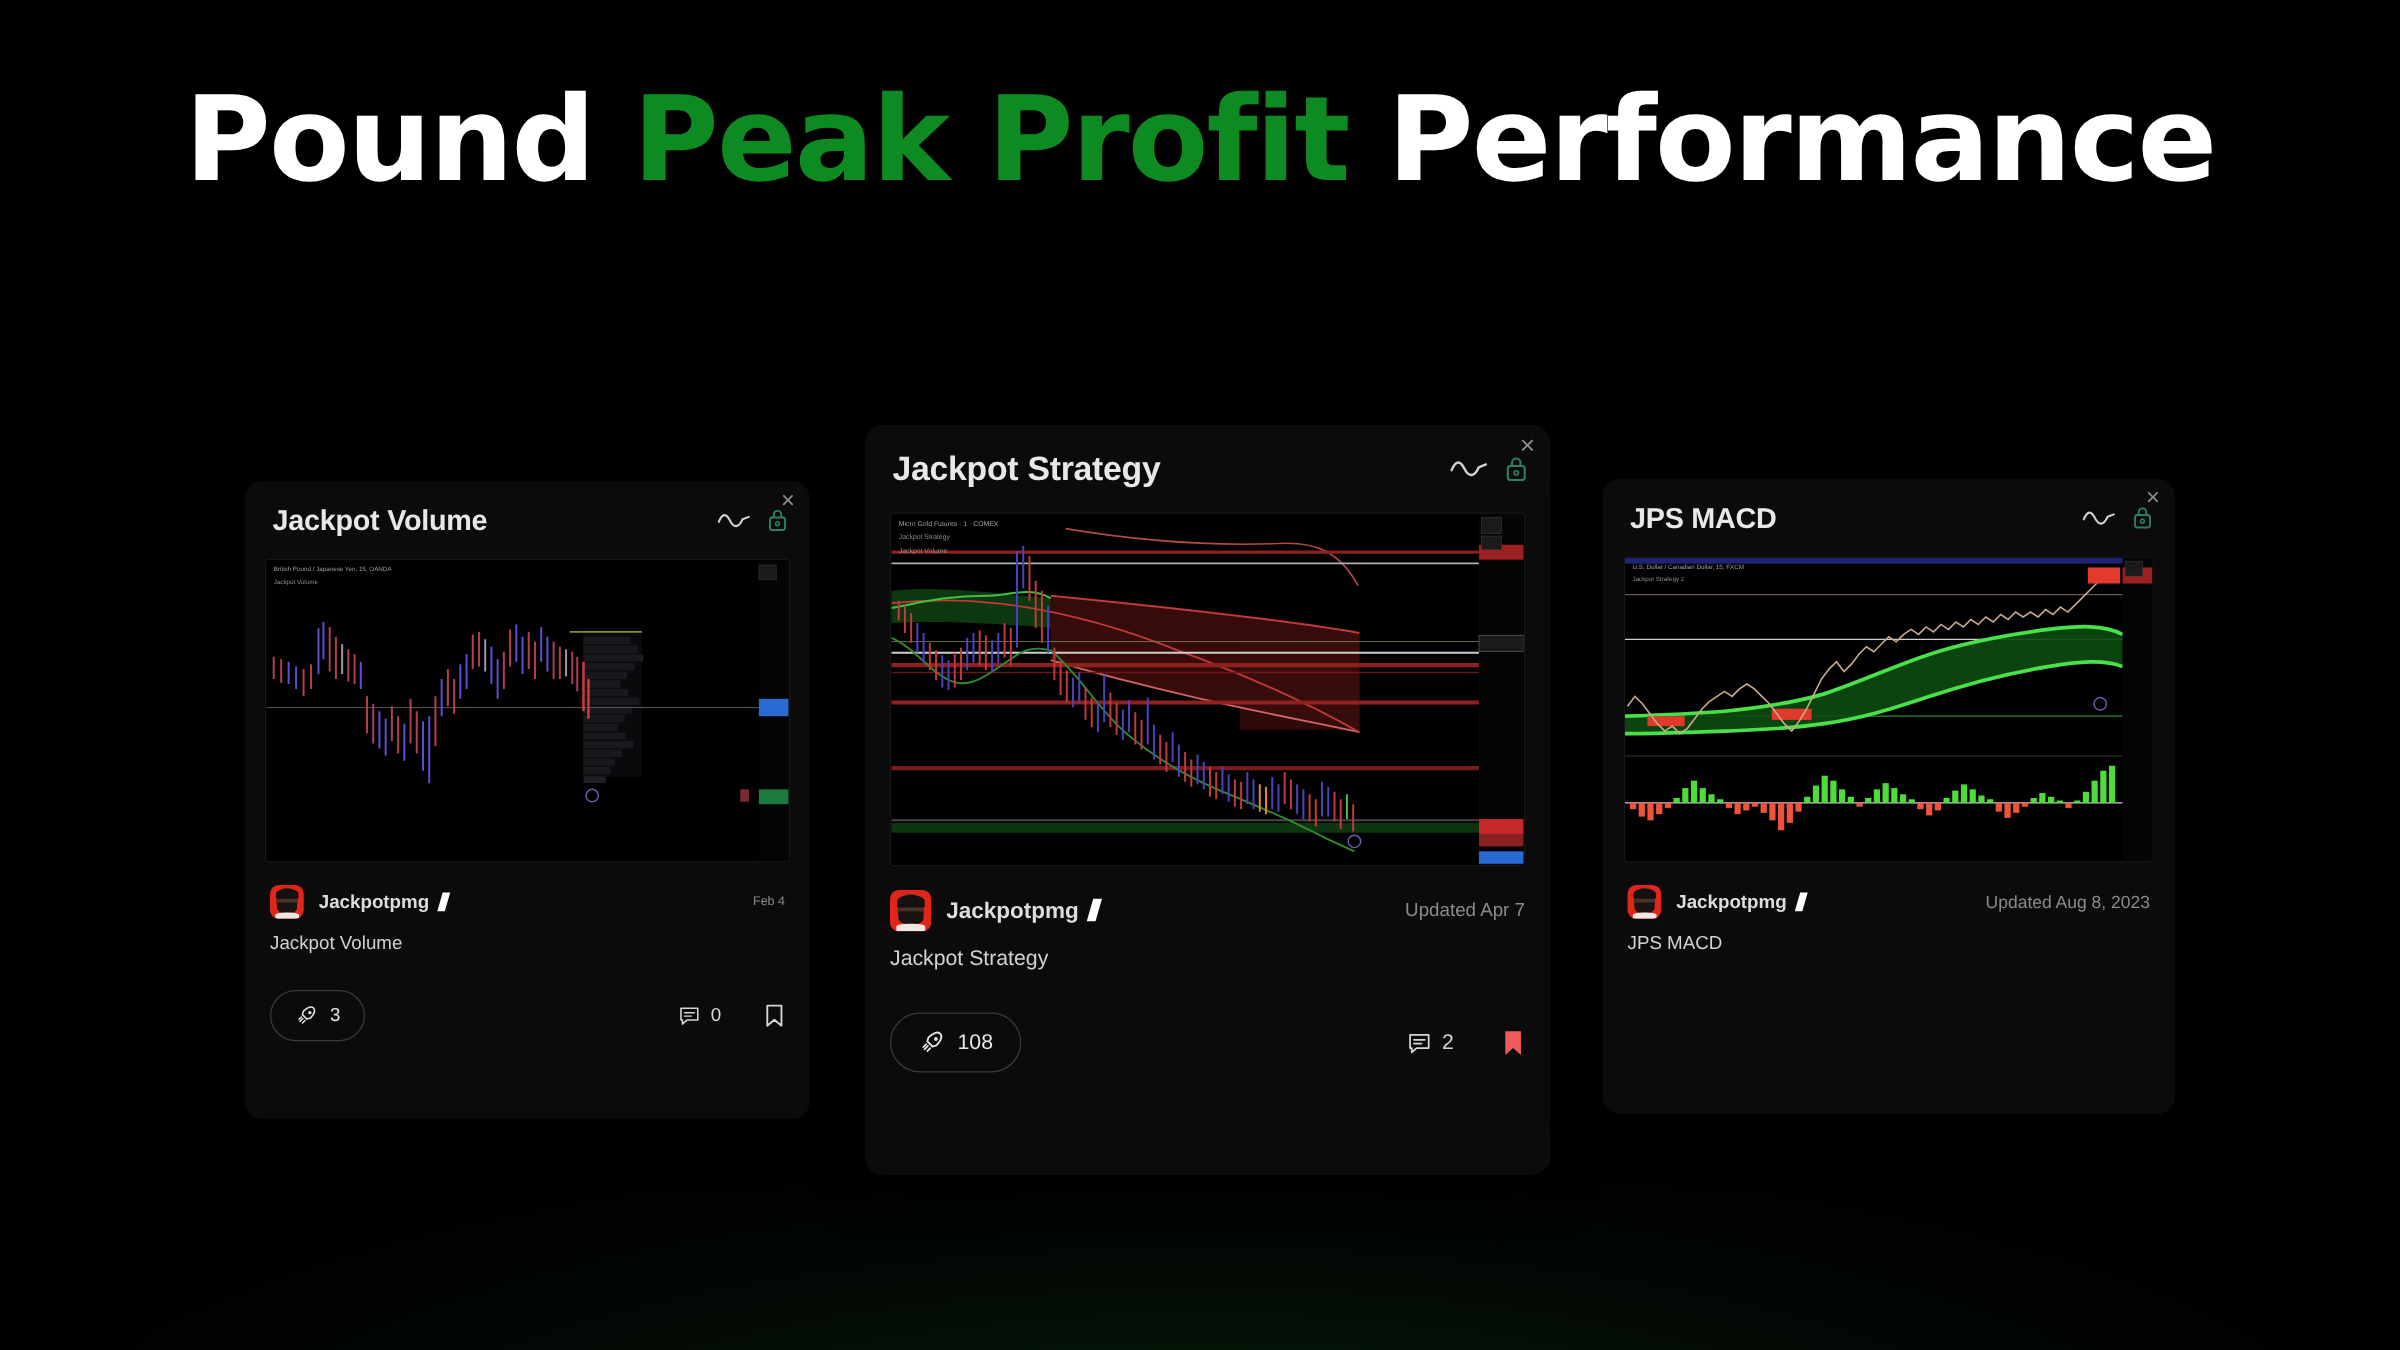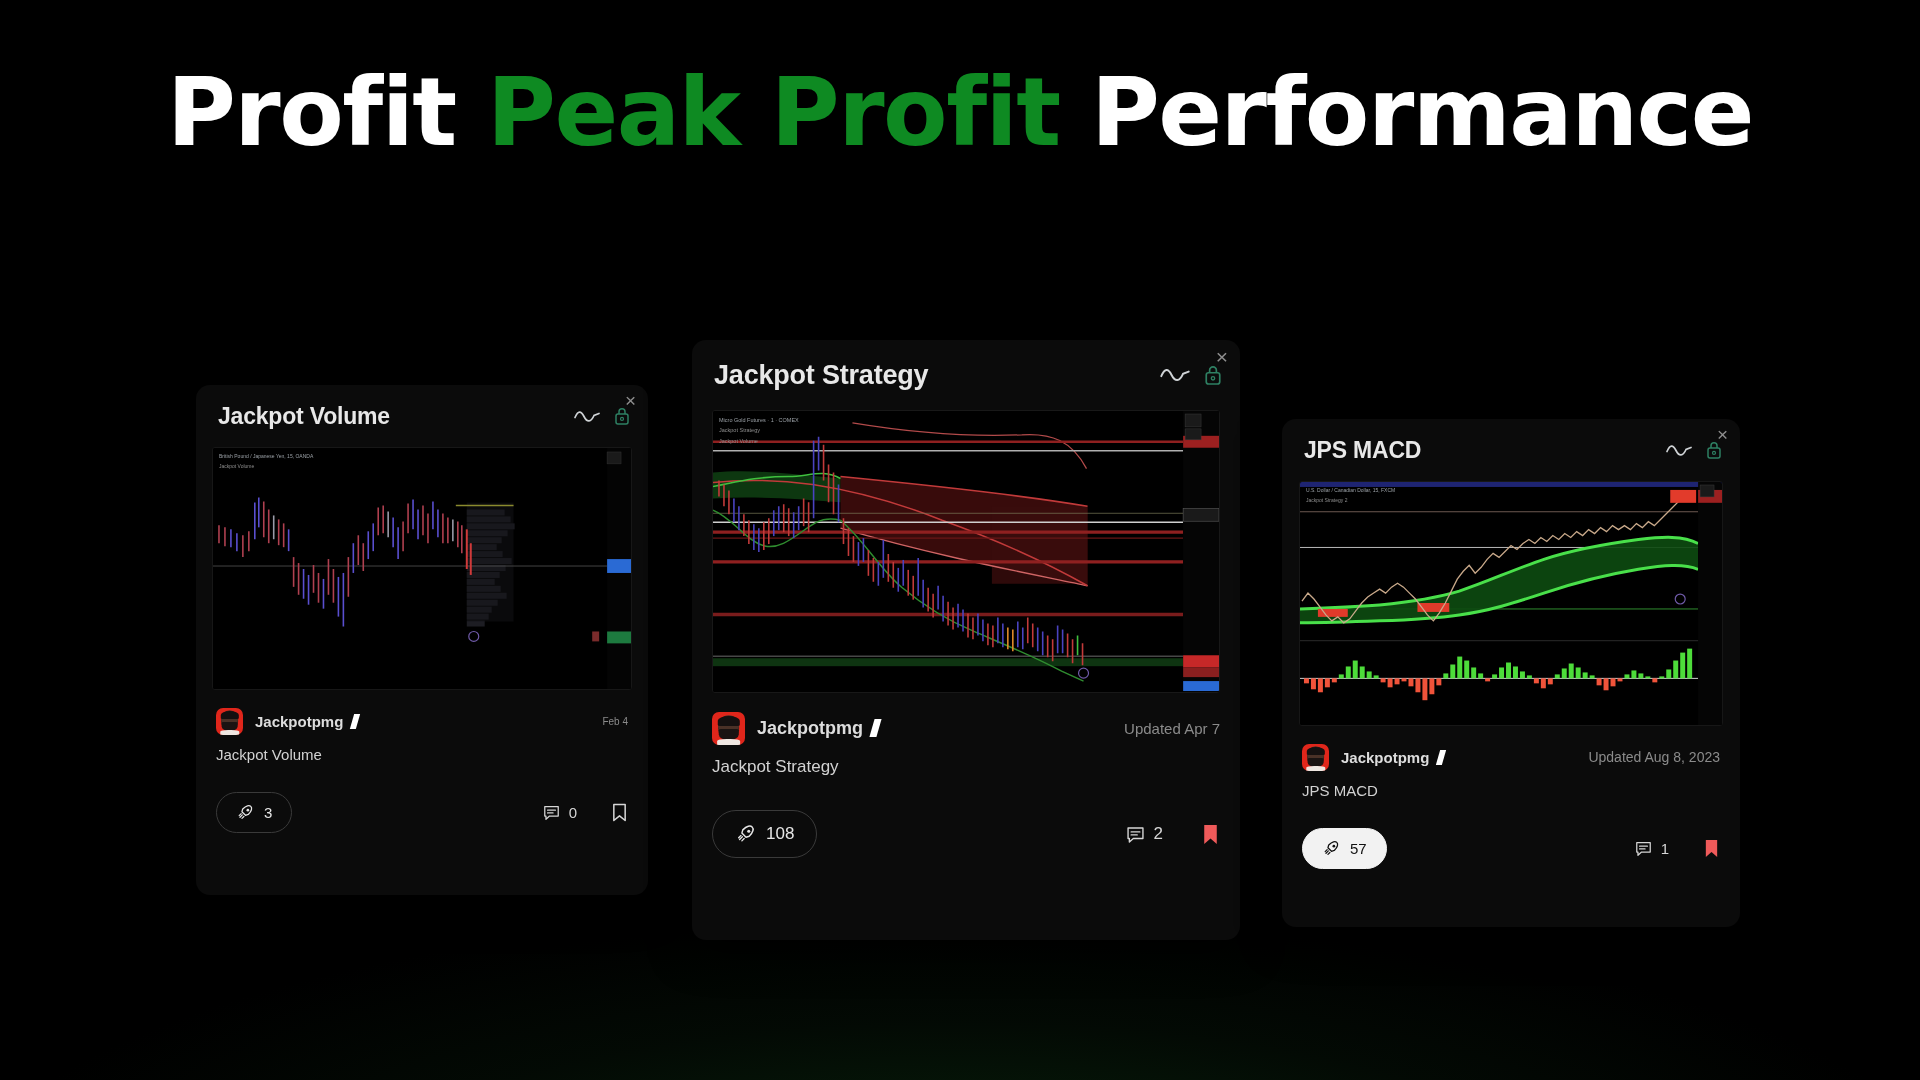--- a/index.html
+++ b/index.html
@@ -137,21 +137,21 @@
   .act-right { margin-left:auto; display:flex; align-items:center; }
   .comment { display:flex; align-items:center; gap:8px; color:#d6d6d6; cursor:pointer; }
   .bookmark { cursor:pointer; display:flex; align-items:center; }
 </style>
 </head>
 <body>
 
 <div id="stage">
 
   <h1 class="headline">
-    <span>Profit </span><span class="accent">Peak Profit</span><span> Performance</span>
+    <span>Pound </span><span class="accent">Peak Profit</span><span> Performance</span>
   </h1>
 
   <div class="card" style="left:196px; top:385px; width:452px; height:510px;">
 
     <div class="card-head" style="height:62px;">
       <span class="card-title" style="font-size:23px;">Jackpot Volume</span>
       <span class="head-icons">
         <span class="wave-ico">
           <svg width="26" height="14" viewBox="0 0 26 14">
               <path d="M1 8 C4 1, 7 1, 10 7 S17 13, 20 6 L25 4" fill="none" stroke="#cfd3d6" stroke-width="1.7" stroke-linecap="round"></path>
@@ -615,21 +615,21 @@
         </span>
         <span class="bookmark">
           <svg width="19" height="23" viewBox="0 0 18 22">
             <path d="M3 2h12v18l-6-5.2-6 5.2z" fill="#ef5a5a"></path>
           </svg>
         </span>
       </span>
     </div>
   </div>
 
-  <div class="card" style="left:1282px; top:383px; width:458px; height:508px;margin-top:36px;">
+  <div class="card" style="left:1282px; top:383px; width:458px; height:508px;">
 
     <div class="card-head" style="height:62px;">
       <span class="card-title" style="font-size:23px;">JPS MACD</span>
       <span class="head-icons">
         <span class="wave-ico">
           <svg width="26" height="14" viewBox="0 0 26 14">
               <path d="M1 8 C4 1, 7 1, 10 7 S17 13, 20 6 L25 4" fill="none" stroke="#cfd3d6" stroke-width="1.7" stroke-linecap="round"></path>
             </svg>
         </span>
         <span class="lock-ico">
@@ -752,39 +752,15 @@
           <span class="beard"></span>
           <span class="shirt"></span>
       </span>
       <span class="user" style="font-size:15px;">Jackpotpmg</span>
       <span class="badge-slash" style="width:6px; height:15px;"></span>
       <span class="date" style="font-size:14px;">Updated Aug 8, 2023</span>
     </div>
 
     <div class="desc" style="font-size:15px; margin-top:-6px;">JPS MACD</div>
 
-    <div class="actions" style="margin-top:29px;">
-      <span class="boost filled" style="padding:10px 19px;">
-        <svg width="19" height="19" viewBox="0 0 24 24">
-          <path d="M14.5 3.5c3.5-1 6 1.5 5 5-0.8 2.8-4 6-4 6l-3.5 1-4.5-4.5 1-3.5s3.2-3.2 6-4z" fill="none" stroke="#111" stroke-width="1.6" stroke-linejoin="round"></path>
-          <circle cx="15" cy="9" r="1.7" fill="#111"></circle>
-          <path d="M8 15l-3 3M6.5 13.5L4 16M10 17l-2.5 2.5" stroke="#111" stroke-width="1.5" stroke-linecap="round"></path>
-        </svg>
-        <span class="cnt" style="font-size:15px;">57</span>
-      </span>
-      <span class="act-right" style="gap:34px;">
-        <span class="comment">
-          <svg width="19" height="19" viewBox="0 0 24 24">
-            <path d="M3.5 4.5h17v12h-11l-4.5 4v-4h-1.5z" fill="none" stroke="#d6d6d6" stroke-width="1.6" stroke-linejoin="round"></path>
-            <path d="M7 9h10M7 12.5h7" stroke="#d6d6d6" stroke-width="1.5" stroke-linecap="round"></path>
-          </svg>
-          <span style="font-size:15px;">1</span>
-        </span>
-        <span class="bookmark">
-          <svg width="17" height="21" viewBox="0 0 18 22">
-            <path d="M3 2h12v18l-6-5.2-6 5.2z" fill="#ef5a5a"></path>
-          </svg>
-        </span>
-      </span>
-    </div>
   </div>
 
 </div>
 
 </body></html>

